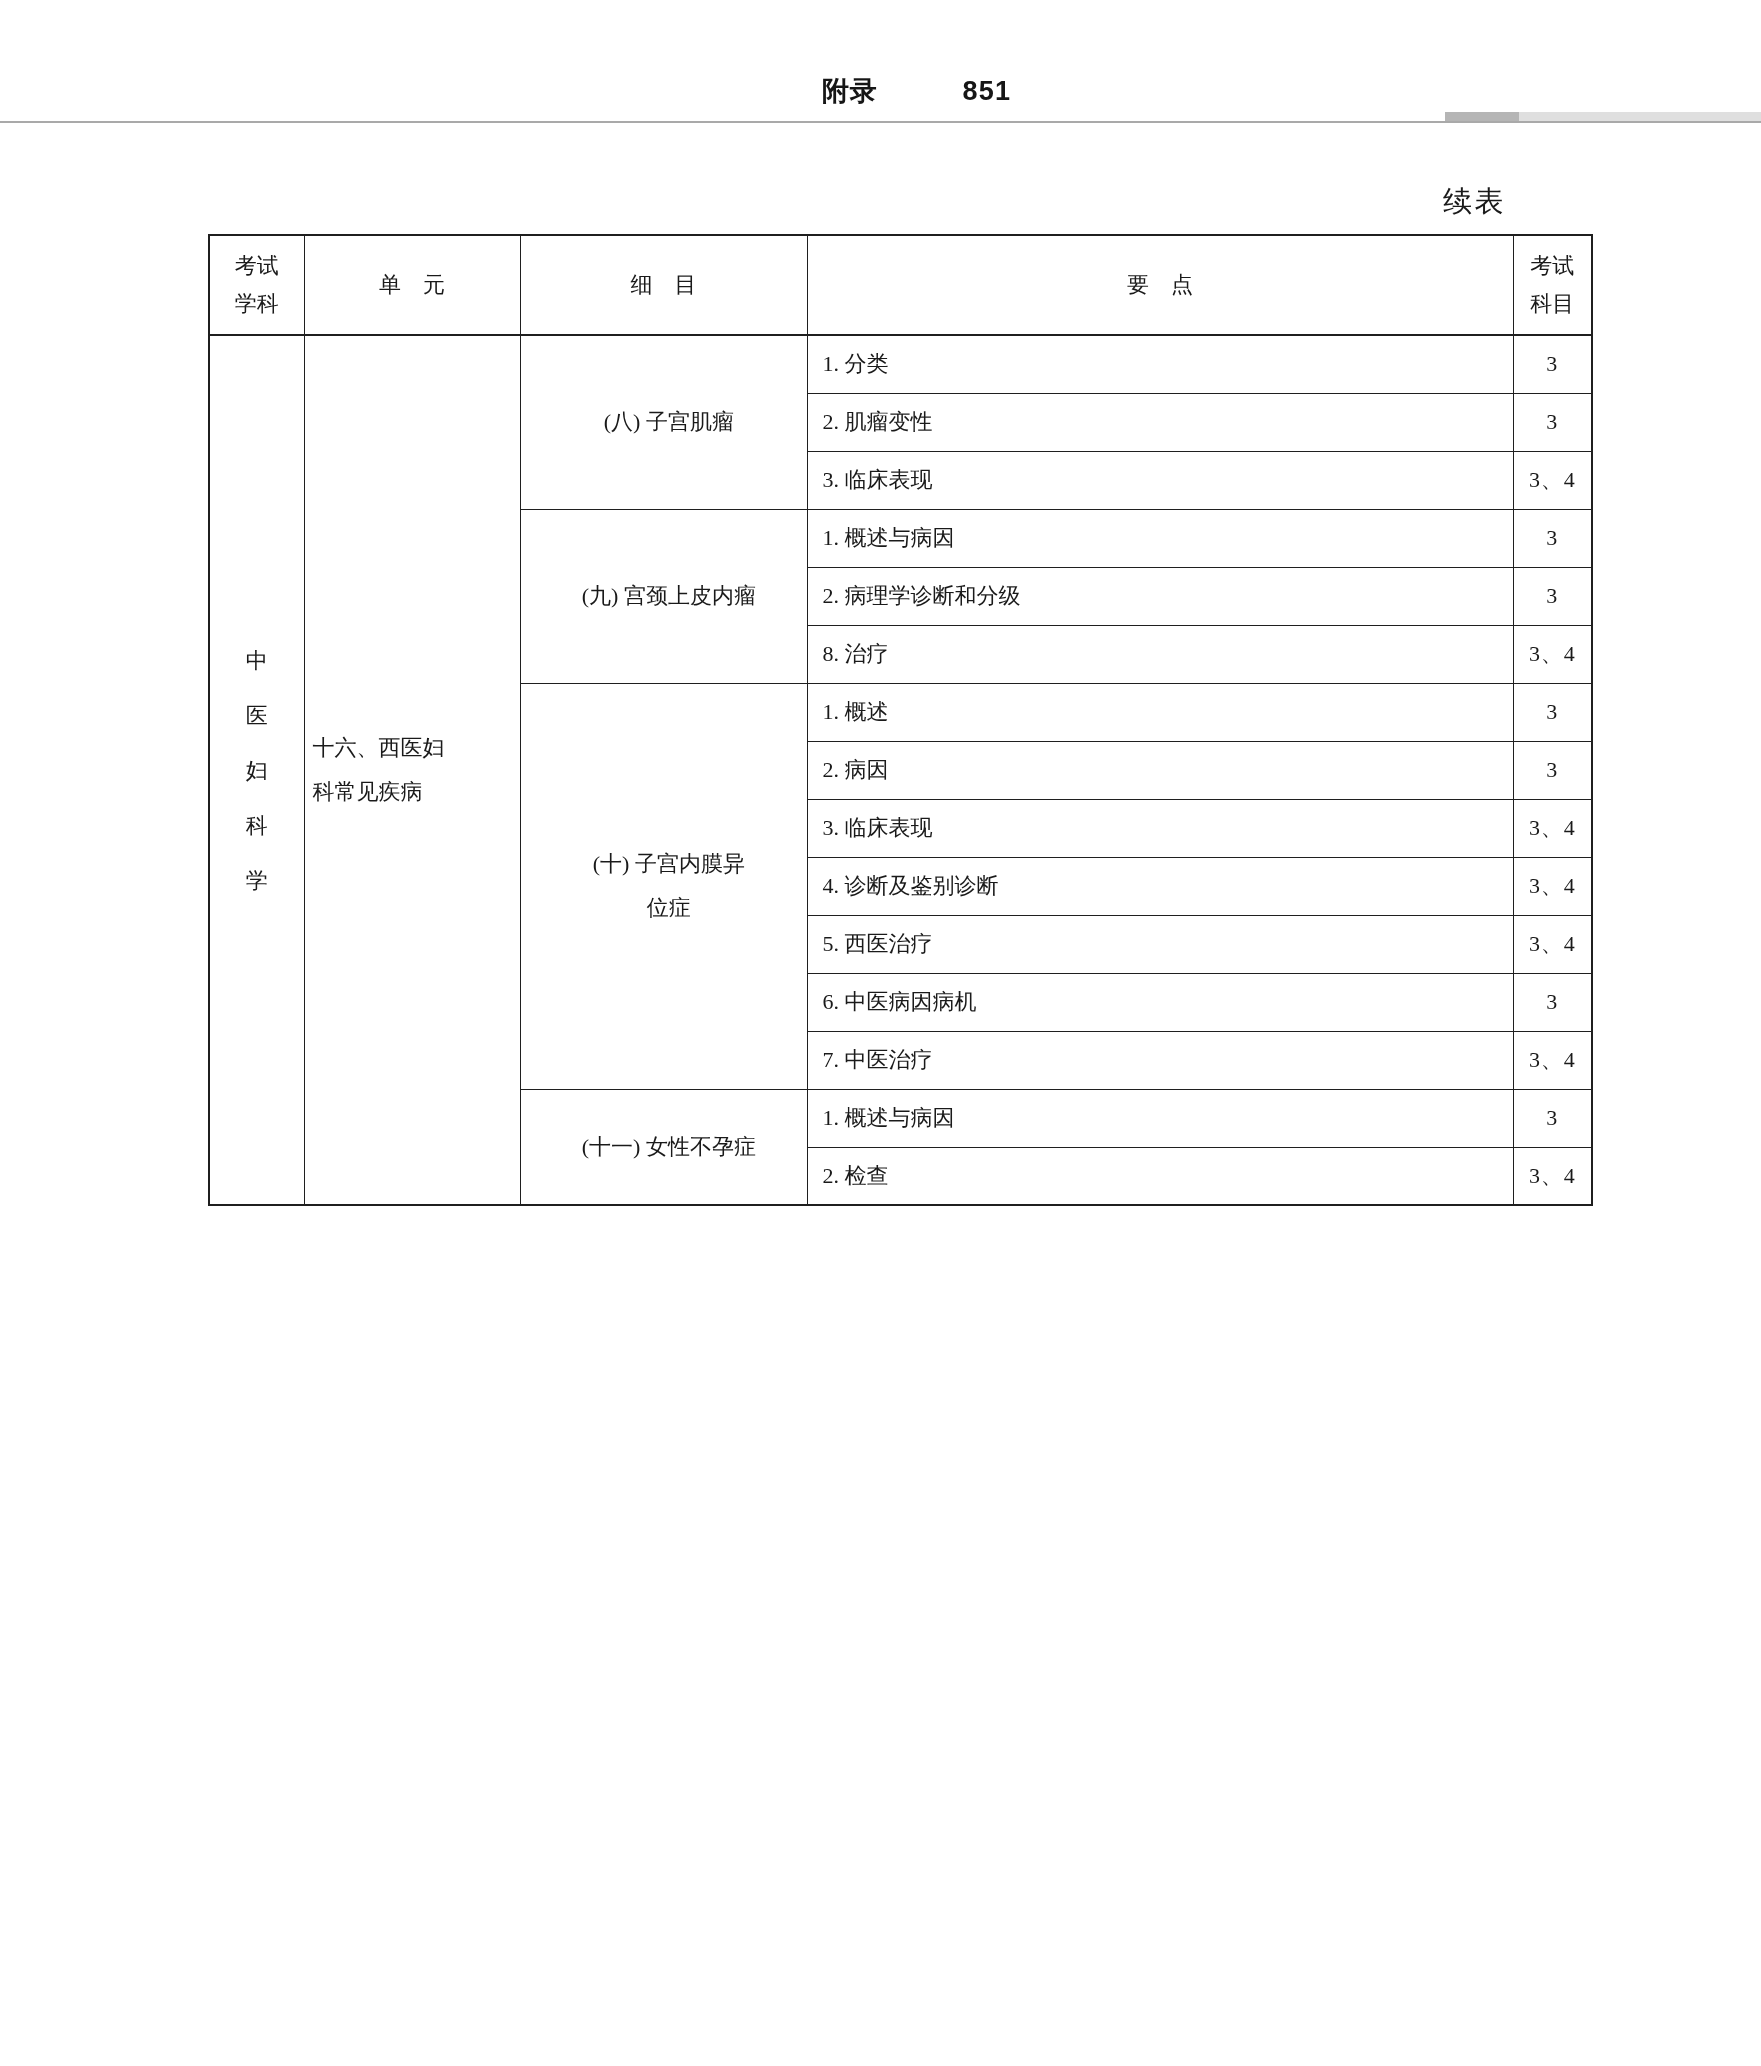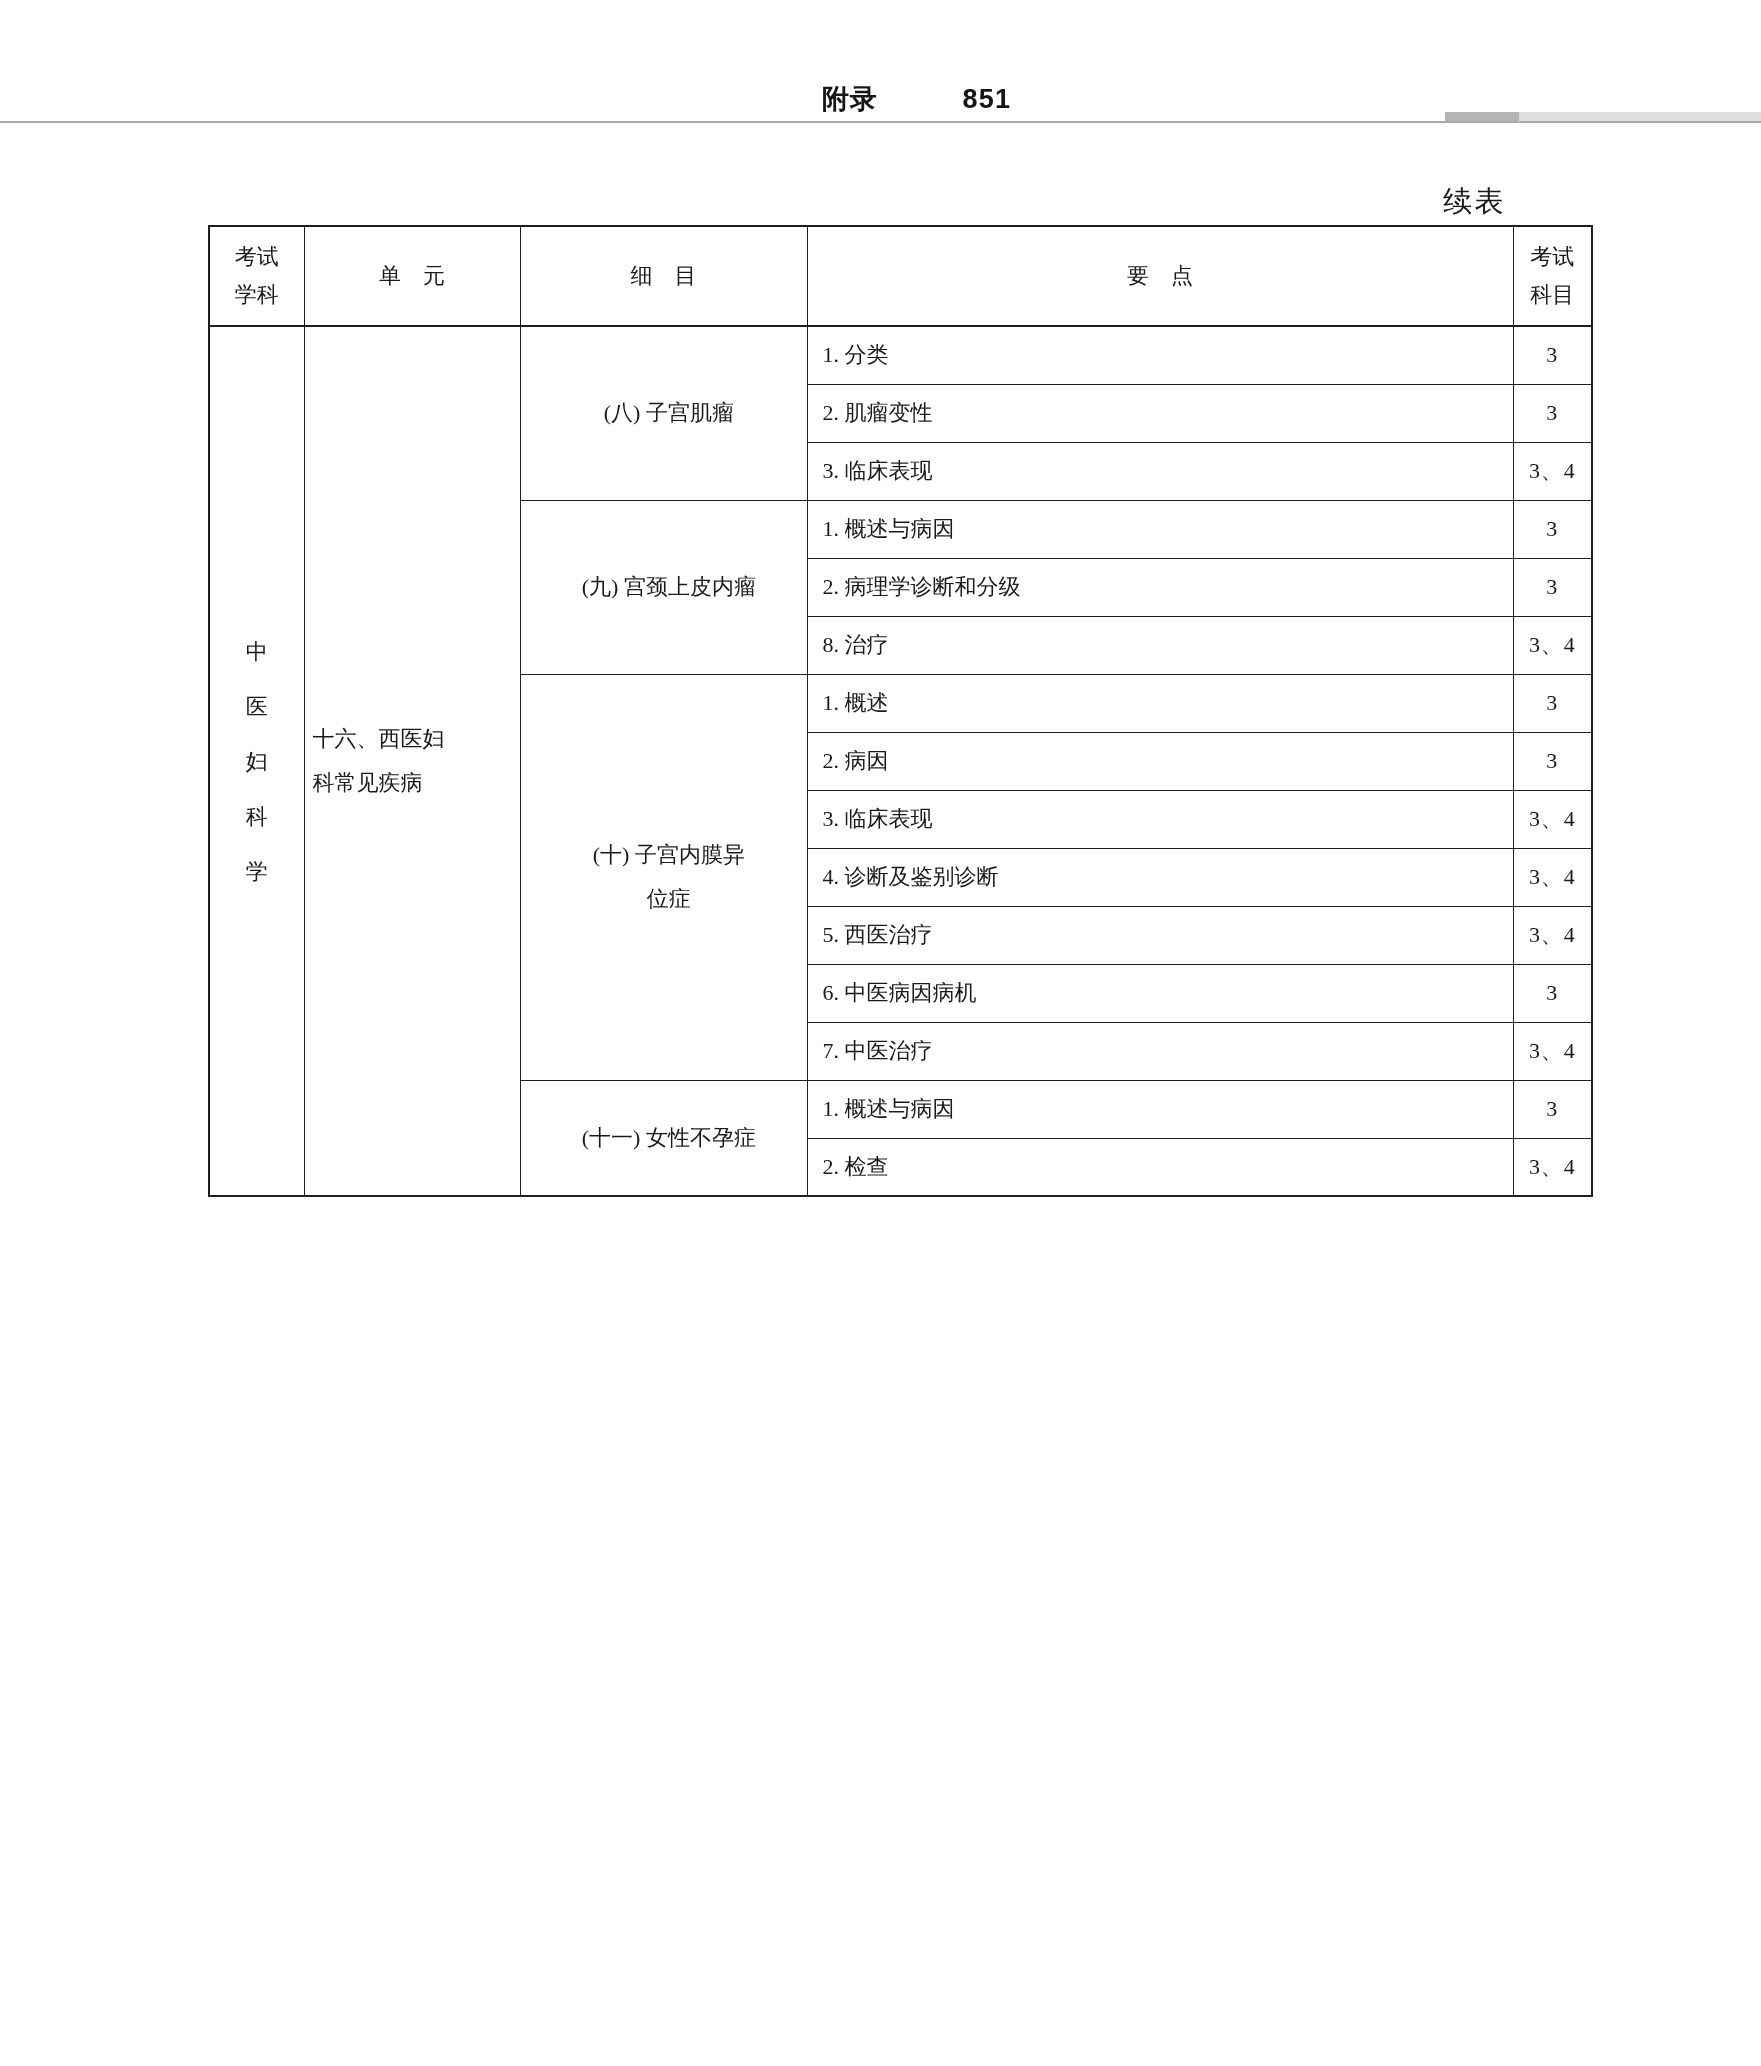--- a/index.html
+++ b/index.html
@@ -14,21 +14,21 @@
   html,body{background:#ffffff;}
   body{
     width:1762px;height:2436px;position:relative;
     background:var(--paper);
     font-family:"Liberation Serif","DejaVu Serif",serif;
     color:var(--text);
   }
 
   
   .running-head{
-    position:absolute;left:822px;top:82px;
+    position:absolute;left:822px;top:74px;
     display:flex;align-items:baseline;white-space:nowrap;
     font-family:"Liberation Sans","DejaVu Sans",sans-serif;
     font-weight:bold;font-size:27px;line-height:35px;color:#161616;justify-content:space-between;
   }
   .running-head .section-label{margin-right:24px;letter-spacing:0.8px;}
   .running-head .head-title{letter-spacing:0.4px;}
   .running-head .page-number{margin-left:61px;letter-spacing:1.2px;}
 
   .head-rule{
     position:absolute;left:0;top:121px;width:1762px;height:2.1px;
@@ -43,21 +43,21 @@
     background:var(--tab-light);
   }
 
   
   .continued-label{
     position:absolute;left:1443px;top:186px;
     font-size:29px;line-height:30px;letter-spacing:2.5px;color:#1a1a1a;text-align:center;
   }
 
   
-  .table-wrap{position:absolute;left:208px;top:225px;}
+  .table-wrap{position:absolute;left:208px;top:234px;}
   table.syllabus{
     border-collapse:collapse;table-layout:fixed;
     width:1383px;
     border:2.1px solid var(--border);
   }
   table.syllabus th,
   table.syllabus td{
     border:1.2px solid var(--border);
     font-weight:normal;
     color:var(--text);

